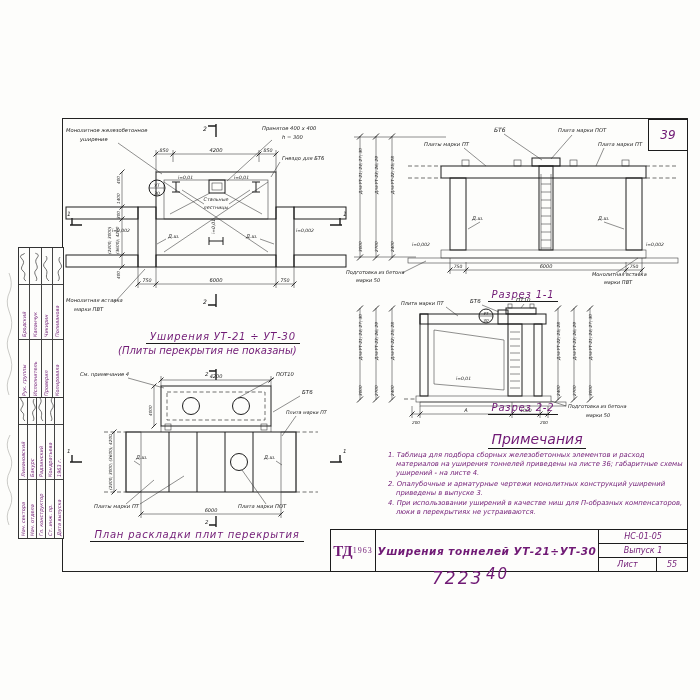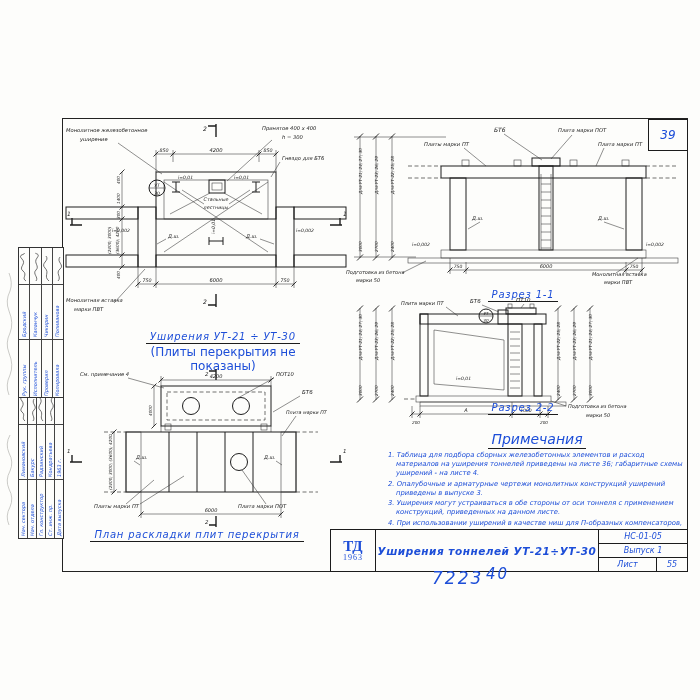--- a/index.html
+++ b/index.html
@@ -1,37 +1,37 @@
 <!DOCTYPE html>
 <html><head>
 <meta charset="utf-8">
 <style>
   html,body{margin:0;padding:0;background:#ffffff;}
   .canvas{position:relative;width:700px;height:700px;background:#fdfdfb;overflow:hidden;
-          font-family:"DejaVu Sans",sans-serif;color:#1d4ed8;}
+          font-family:"DejaVu Sans",sans-serif;color:#701a75;}
   .abs{position:absolute;}
   .frame{border:1.6px solid #222;}
   svg{overflow:visible;}
   svg text{font-family:"DejaVu Sans",sans-serif;fill:#1c1c1c;font-style:italic;}
   .f42{font-size:4.2px}.f45{font-size:4.5px}.f48{font-size:4.8px}.f5{font-size:5px}
   .f52{font-size:5.2px}.f55{font-size:5.5px}.f6{font-size:6px}
   .sln{stroke:#1e1e1e;stroke-width:1;fill:none}
   .sl2{stroke:#1e1e1e;stroke-width:1.4;fill:none}
   .sth{stroke:#333;stroke-width:0.55;fill:none}
   .tk{stroke:#1e1e1e;stroke-width:0.9;fill:none}
   .sdsh{stroke:#333;stroke-width:0.7;fill:none;stroke-dasharray:4 2.5}
   .dwg-title{font-style:italic;font-size:10px;letter-spacing:0.8px;text-align:center;}
   .dwg-title span{border-bottom:1.2px solid #1c1c1c;padding:0 4px 1px;}
-  .dwg-sub{font-size:12px;text-align:center;}
+  .dwg-sub{font-style:italic;font-size:10px;text-align:left;}
   .notes{font-style:italic;font-size:6.8px;line-height:1.3;}
   .notes .nt{text-align:center;font-size:14px;margin-bottom:3px;}
   .notes .nt span{border-bottom:1.1px solid #1c1c1c;padding:0 3px 1px;}
   .notes .ni{margin:0 0 2px 0;text-indent:-8px;padding-left:8px;}
   .tb{display:flex;border:1.6px solid #1c1c1c;background:#fdfdfb;}
-  .tb .logo{width:44px;border-right:1.4px solid #1c1c1c;display:flex;flex-direction:column;
+  .tb .logo{width:44px;border-right:1.4px solid #1c1c1c;display:flex;flex-direction:row;
             align-items:center;justify-content:center;font-family:"Liberation Serif",serif;}
   .tb .logo .l1{font-weight:bold;font-size:15px;line-height:14px;}
   .tb .logo .l2{font-size:8px;letter-spacing:1px;}
   .tb .mid{flex:1;display:flex;align-items:center;justify-content:center;
            font-style:italic;font-size:10.5px;letter-spacing:0.5px;font-weight:bold;}
   .tb .right{width:88px;border-left:1.4px solid #1c1c1c;display:flex;flex-direction:column;font-style:italic;}
   .tb .right .r{flex:1;display:flex;align-items:center;justify-content:center;font-size:8px;
                 border-bottom:1px solid #1c1c1c;}
   .tb .right .r:last-child{border-bottom:none;}
   .tb .right .r .cell-l{flex:1;text-align:right;border-right:1px solid #1c1c1c;align-self:stretch;
@@ -490,21 +490,20 @@
     <text x="145" y="144" text-anchor="middle" class="f5">6000</text>
   </svg>
   <div class="abs dwg-title" style="left:86px;top:529px;width:222px;">
     <span>План раскладки плит перекрытия</span>
   </div>
 
   <div class="abs notes" style="left:388px;top:430px;width:298px;">
     <div class="nt"><span>Примечания</span></div>
     <div class="ni">1. Таблица для подбора сборных железобетонных элементов и расход материалов на уширения тоннелей приведены на листе 36; габаритные схемы уширений - на листе 4.</div>
     <div class="ni">2. Опалубочные и арматурные чертежи монолитных конструкций уширений приведены в выпуске 3.</div>
-    <div class="ni">3. Уширения могут устраиваться в обе стороны от оси тоннеля с применением конструкций, приведенных на данном листе.</div>
     <div class="ni">4. При использовании уширений в качестве ниш для П-образных компенсаторов, люки в перекрытиях не устраиваются.</div>
   </div>
 
   <div class="abs tb" style="left:330px;top:529px;width:356px;height:41px;">
     <div class="logo">
       <div class="l1">ТД</div>
       <div class="l2">1963</div>
     </div>
     <div class="mid">Уширения тоннелей УТ-21÷УТ-30</div>
     <div class="right">

